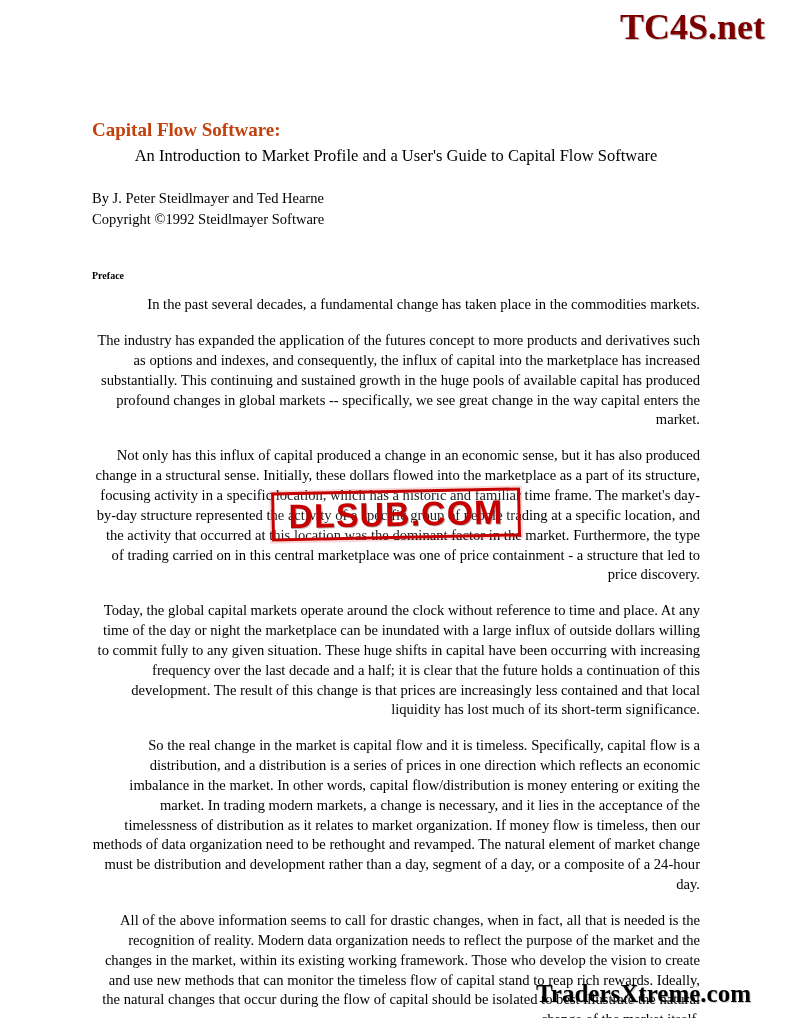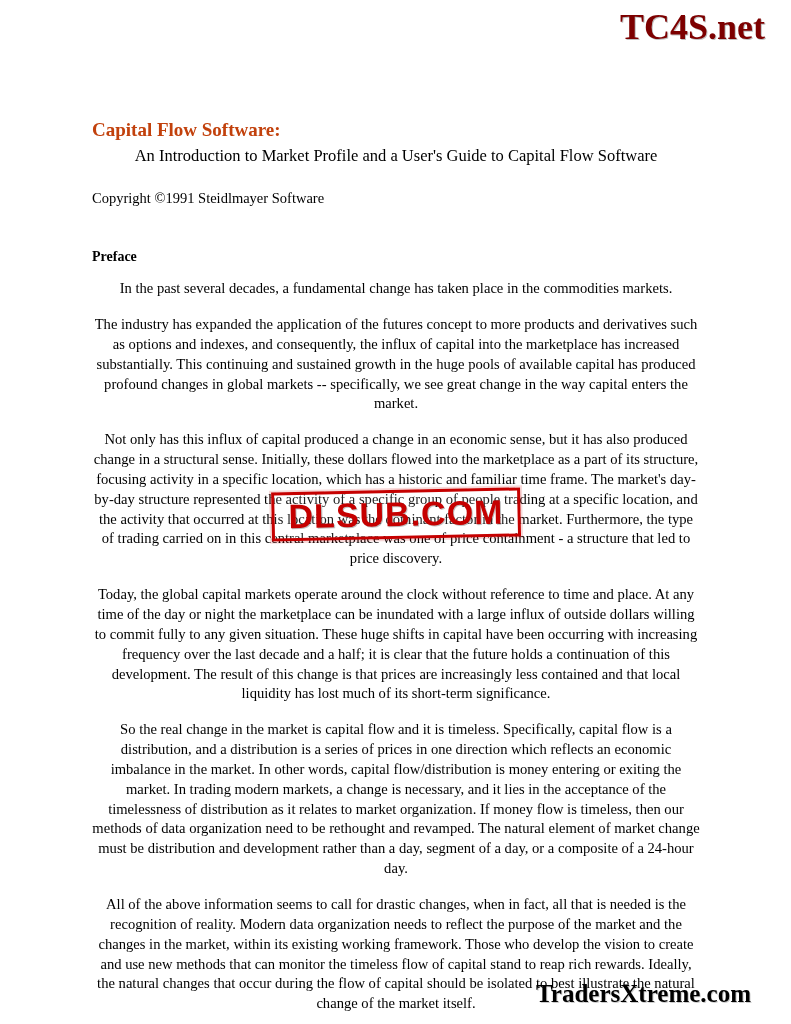--- a/index.html
+++ b/index.html
@@ -111,28 +111,28 @@
     line-height: 1.3;
     text-align: center;
   }
   .byline {
     font-size: 14.5px;
     line-height: 1.45;
     margin: 0 0 40px 0;
   }
   .byline div { margin: 0; }
   .section-head {
-    font-size: 14px;
+    font-size: 10px;
     font-weight: bold;
     margin: 0 0 14px 0;
   }
   p.body {
     font-size: 14.6px;
     line-height: 1.36;
-    text-align: center;
+    text-align: right;
     margin: 0 0 16px 0;
     color: #000;
   }
   p.body:last-child { margin-bottom: 0; }
 </style>
 </head>
 <body>
 
 <div class="page">
 
@@ -140,21 +140,22 @@
   <div class="edge-right"></div>
   <div class="edge-bottom"></div>
 
   <div class="wm-top">TC4S.net</div>
 
   <div class="content">
     <h1 class="doc-title">Capital Flow Software:</h1>
     <div class="doc-subtitle">An Introduction to Market Profile and a User's Guide to Capital Flow Software</div>
 
     <div class="byline">
-      <div>Copyright ©1991 Steidlmayer Software</div>
+      <div>By J. Peter Steidlmayer and Ted Hearne</div>
+      <div>Copyright ©1992 Steidlmayer Software</div>
     </div>
 
     <div class="section-head">Preface</div>
 
     <p class="body">In the past several decades, a fundamental change has taken place in the commodities markets.</p>
     <p class="body">The industry has expanded the application of the futures concept to more products and derivatives such as options and indexes, and consequently, the influx of capital into the marketplace has increased substantially. This continuing and sustained growth in the huge pools of available capital has produced profound changes in global markets -- specifically, we see great change in the way capital enters the market.</p>
     <p class="body">Not only has this influx of capital produced a change in an economic sense, but it has also produced change in a structural sense. Initially, these dollars flowed into the marketplace as a part of its structure, focusing activity in a specific location, which has a historic and familiar time frame. The market's day-by-day structure represented the activity of a specific group of people trading at a specific location, and the activity that occurred at this location was the dominant factor in the market. Furthermore, the type of trading carried on in this central marketplace was one of price containment - a structure that led to price discovery.</p>
     <p class="body">Today, the global capital markets operate around the clock without reference to time and place. At any time of the day or night the marketplace can be inundated with a large influx of outside dollars willing to commit fully to any given situation. These huge shifts in capital have been occurring with increasing frequency over the last decade and a half; it is clear that the future holds a continuation of this development. The result of this change is that prices are increasingly less contained and that local liquidity has lost much of its short-term significance.</p>
     <p class="body">So the real change in the market is capital flow and it is timeless. Specifically, capital flow is a distribution, and a distribution is a series of prices in one direction which reflects an economic imbalance in the market. In other words, capital flow/distribution is money entering or exiting the market. In trading modern markets, a change is necessary, and it lies in the acceptance of the timelessness of distribution as it relates to market organization. If money flow is timeless, then our methods of data organization need to be rethought and revamped. The natural element of market change must be distribution and development rather than a day, segment of a day, or a composite of a 24-hour day.</p>
     <p class="body">All of the above information seems to call for drastic changes, when in fact, all that is needed is the recognition of reality. Modern data organization needs to reflect the purpose of the market and the changes in the market, within its existing working framework. Those who develop the vision to create and use new methods that can monitor the timeless flow of capital stand to reap rich rewards. Ideally, the natural changes that occur during the flow of capital should be isolated to best illustrate the natural change of the market itself.</p>

